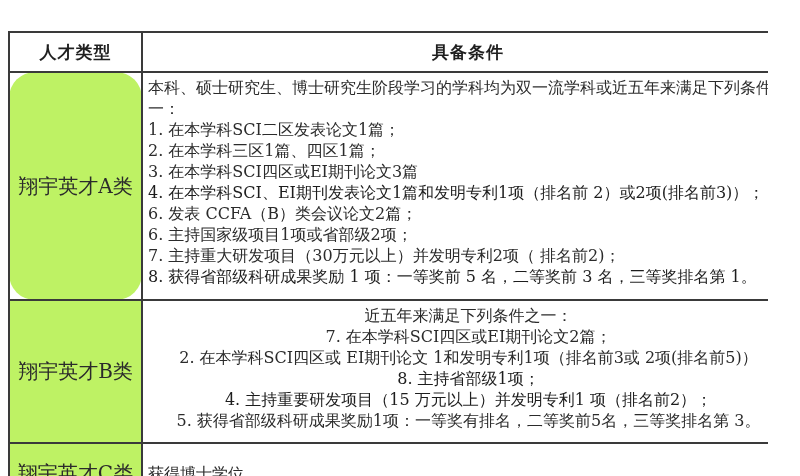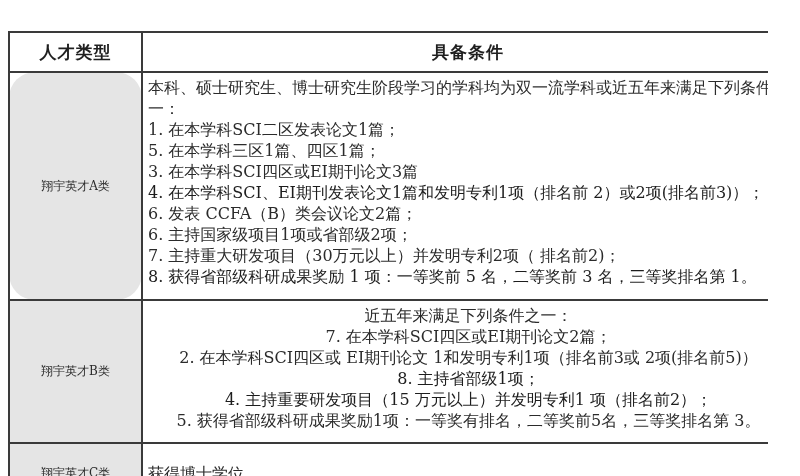--- a/index.html
+++ b/index.html
@@ -41,23 +41,23 @@
     letter-spacing: 1px;
     color: #1f1f1f;
     background: #ffffff;
   }
   tbody tr:nth-child(1) td { height: 222px; border-radius: 26px; }
   tbody tr:nth-child(2) td { height: 137px; text-align: center; }
   tbody tr:nth-child(3) td { height: 56px; }
   td.label-cell {
     text-align: center;
     vertical-align: middle;
-    font-size: 12px;
+    font-size: 20px;
     color: #2b2b2b;
-    background: #e5e5e5;
+    background: #bef264;
   }
   td.cond-cell {
     vertical-align: top;
     padding: 4px 4px 0 5px;
     background: #ffffff;
   }
   td.cond-cell.single {
     vertical-align: middle;
     padding-top: 0;
   }
@@ -87,21 +87,21 @@
         <th>人才类型</th>
         <th>具备条件</th>
       </tr>
     </thead>
     <tbody>
         <tr>
           <td class="label-cell"><span>翔宇英才A类</span></td>
           <td class="cond-cell">
             <p>本科、硕士研究生、博士研究生阶段学习的学科均为双一流学科或近五年来满足下列条件之一：</p>
             <p>1. 在本学科SCI二区发表论文1篇；</p>
-            <p>5. 在本学科三区1篇、四区1篇；</p>
+            <p>2. 在本学科三区1篇、四区1篇；</p>
             <p>3. 在本学科SCI四区或EI期刊论文3篇</p>
             <p class="bold">4. 在本学科SCI、EI期刊发表论文1篇和发明专利1项（排名前 2）或2项(排名前3)）；</p>
             <p>6. 发表 CCFA（B）类会议论文2篇；</p>
             <p>6. 主持国家级项目1项或省部级2项；</p>
             <p>7. 主持重大研发项目（30万元以上）并发明专利2项（ 排名前2)；</p>
             <p class="bold">8. 获得省部级科研成果奖励 1 项：一等奖前 5 名，二等奖前 3 名，三等奖排名第 1。</p>
           </td>
         </tr>
         <tr>
           <td class="label-cell"><span>翔宇英才B类</span></td>

